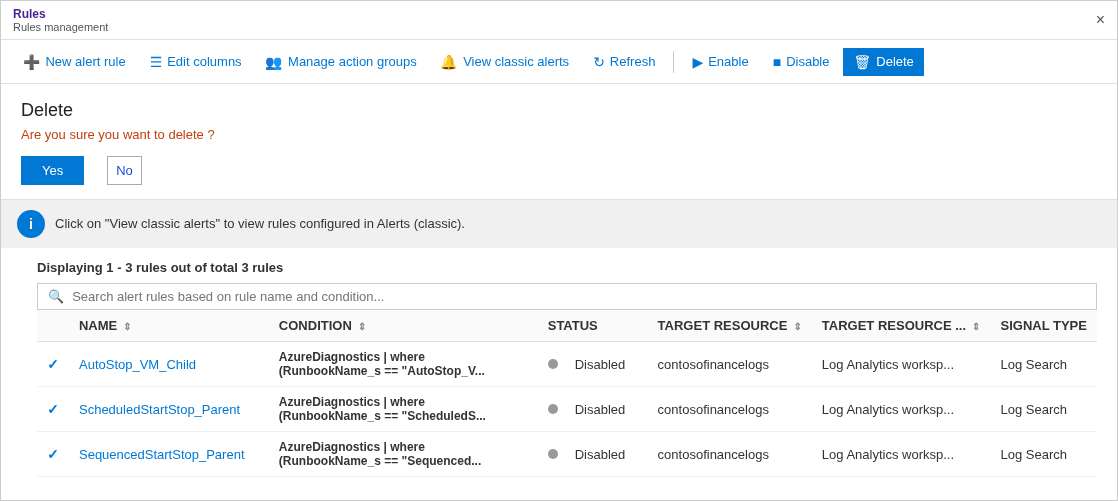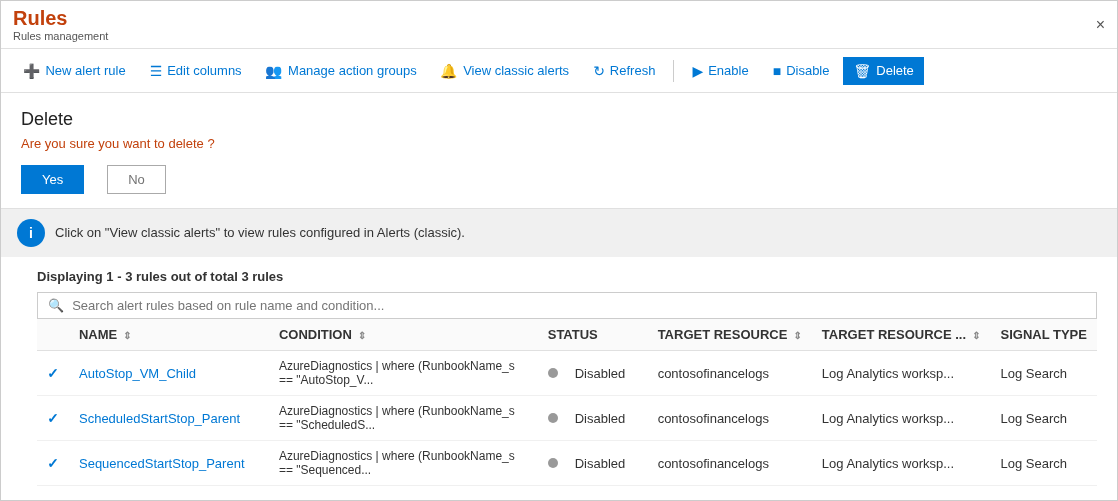--- a/index.html
+++ b/index.html
@@ -2,57 +2,57 @@
 <html><head>
   <meta charset="utf-8">
   <style>
     * { box-sizing: border-box; margin: 0; padding: 0; font-family: 'Segoe UI', Arial, sans-serif; font-size: 13px; }
     body { background: #fff; width: 1118px; height: 501px; overflow: hidden; }
 
     .window { width: 1118px; height: 501px; border: 1px solid #ccc; display: flex; flex-direction: column; }
 
     .title-bar { display: flex; align-items: center; justify-content: space-between; padding: 6px 12px; border-bottom: 1px solid #e0e0e0; background: #fff; }
     .title-bar-left { display: flex; flex-direction: column; }
-    .title-main { font-size: 20px; font-weight: 600; color: #c2410c; }
+    .title-main { font-size: 12px; font-weight: 600; color: #4c1d95; }
     .title-sub { font-size: 11px; color: #555; }
     .close-btn { font-size: 16px; color: #555; cursor: pointer; background: none; border: none; }
 
     .toolbar { display: flex; align-items: center; padding: 0 12px; height: 44px; border-bottom: 1px solid #e0e0e0; background: #fff; gap: 4px; }
     .toolbar-btn { display: flex; align-items: center; gap: 5px; padding: 6px 10px; border: none; background: none; cursor: pointer; color: #0078d4; font-size: 13px; white-space: nowrap; }
     .toolbar-btn.active { background: #0078d4; color: #fff; }
     .toolbar-btn.active .btn-icon { color: #fff; }
     .toolbar-separator { width: 1px; background: #ccc; height: 22px; margin: 0 4px; }
     .btn-icon { font-size: 14px; }
 
     .content { flex: 1; overflow-y: auto; padding: 0; }
 
     .delete-section { padding: 16px 20px 14px 20px; border-bottom: 1px solid #e0e0e0; }
     .delete-title { font-size: 18px; font-weight: 400; color: #222; margin-bottom: 6px; }
     .delete-question { font-size: 13px; color: #c2410c; margin-bottom: 14px; }
     .delete-actions { display: flex; gap: 23px; }
     .btn-yes { background: #0078d4; color: #fff; border: 1px solid #0078d4; padding: 6px 20px; cursor: pointer; font-size: 13px; }
-    .btn-no { background: #fff; color: #737373; border: 1px solid #aaa; padding: 6px 20px; cursor: pointer; font-size: 13px; }
+    .btn-no { background: #fff; color: #1d4ed8; border: 1px solid #aaa; padding: 6px 8px; cursor: pointer; font-size: 13px; }
 
     .info-banner { display: flex; align-items: flex-start; gap: 10px; background: #f0f0f0; padding: 10px 16px; margin: 0; }
     .info-icon { width: 28px; height: 28px; background: #0078d4; border-radius: 50%; display: flex; align-items: center; justify-content: center; color: #fff; font-size: 14px; font-weight: bold; flex-shrink: 0; }
     .info-text { font-size: 13px; color: #333; line-height: 1.5; padding-top: 4px; }
 
     .list-section { padding: 12px 20px 0 36px; }
     .display-count { font-size: 13px; color: #333; font-weight: 600; margin-bottom: 8px; }
     .search-bar { display: flex; align-items: center; border: 1px solid #ccc; padding: 5px 10px; gap: 8px; margin-bottom: 0; background: #fff; }
     .search-bar input { border: none; outline: none; flex: 1; font-size: 13px; color: #701a75; }
     .search-icon { color: #aaa; font-size: 13px; }
 
     .table { width: 100%; border-collapse: collapse; margin-top: 0; }
     .table th { font-size: 11px; font-weight: 700; color: #333; text-transform: uppercase; padding: 8px 10px; border-bottom: 1px solid #e0e0e0; text-align: left; background: #fafafa; white-space: nowrap; }
     .table th .sort-icon { font-size: 10px; color: #888; margin-left: 3px; }
     .table td { padding: 8px 10px; border-bottom: 1px solid #f0f0f0; color: #333; vertical-align: middle; }
     .col-check { width: 32px; text-align: center; }
     .col-name { width: 200px; }
-    .col-condition { width: 270px; }
+    .col-condition { width: 270px; font-weight: bold; }
     .col-status { width: 110px; }
     .col-target { width: 130px; }
     .col-target-type { width: 140px; }
     .col-signal { width: 100px; }
     .check-icon { color: #0078d4; font-weight: bold; font-size: 14px; }
     .link-text { color: #0078d4; text-decoration: none; cursor: pointer; }
     .status-badge { display: flex; align-items: center; gap: 17px; }
     .status-dot { width: 10px; height: 10px; border-radius: 50%; background: #999; }
     .condition-text { font-size: 12px; color: #333; }
   </style>

